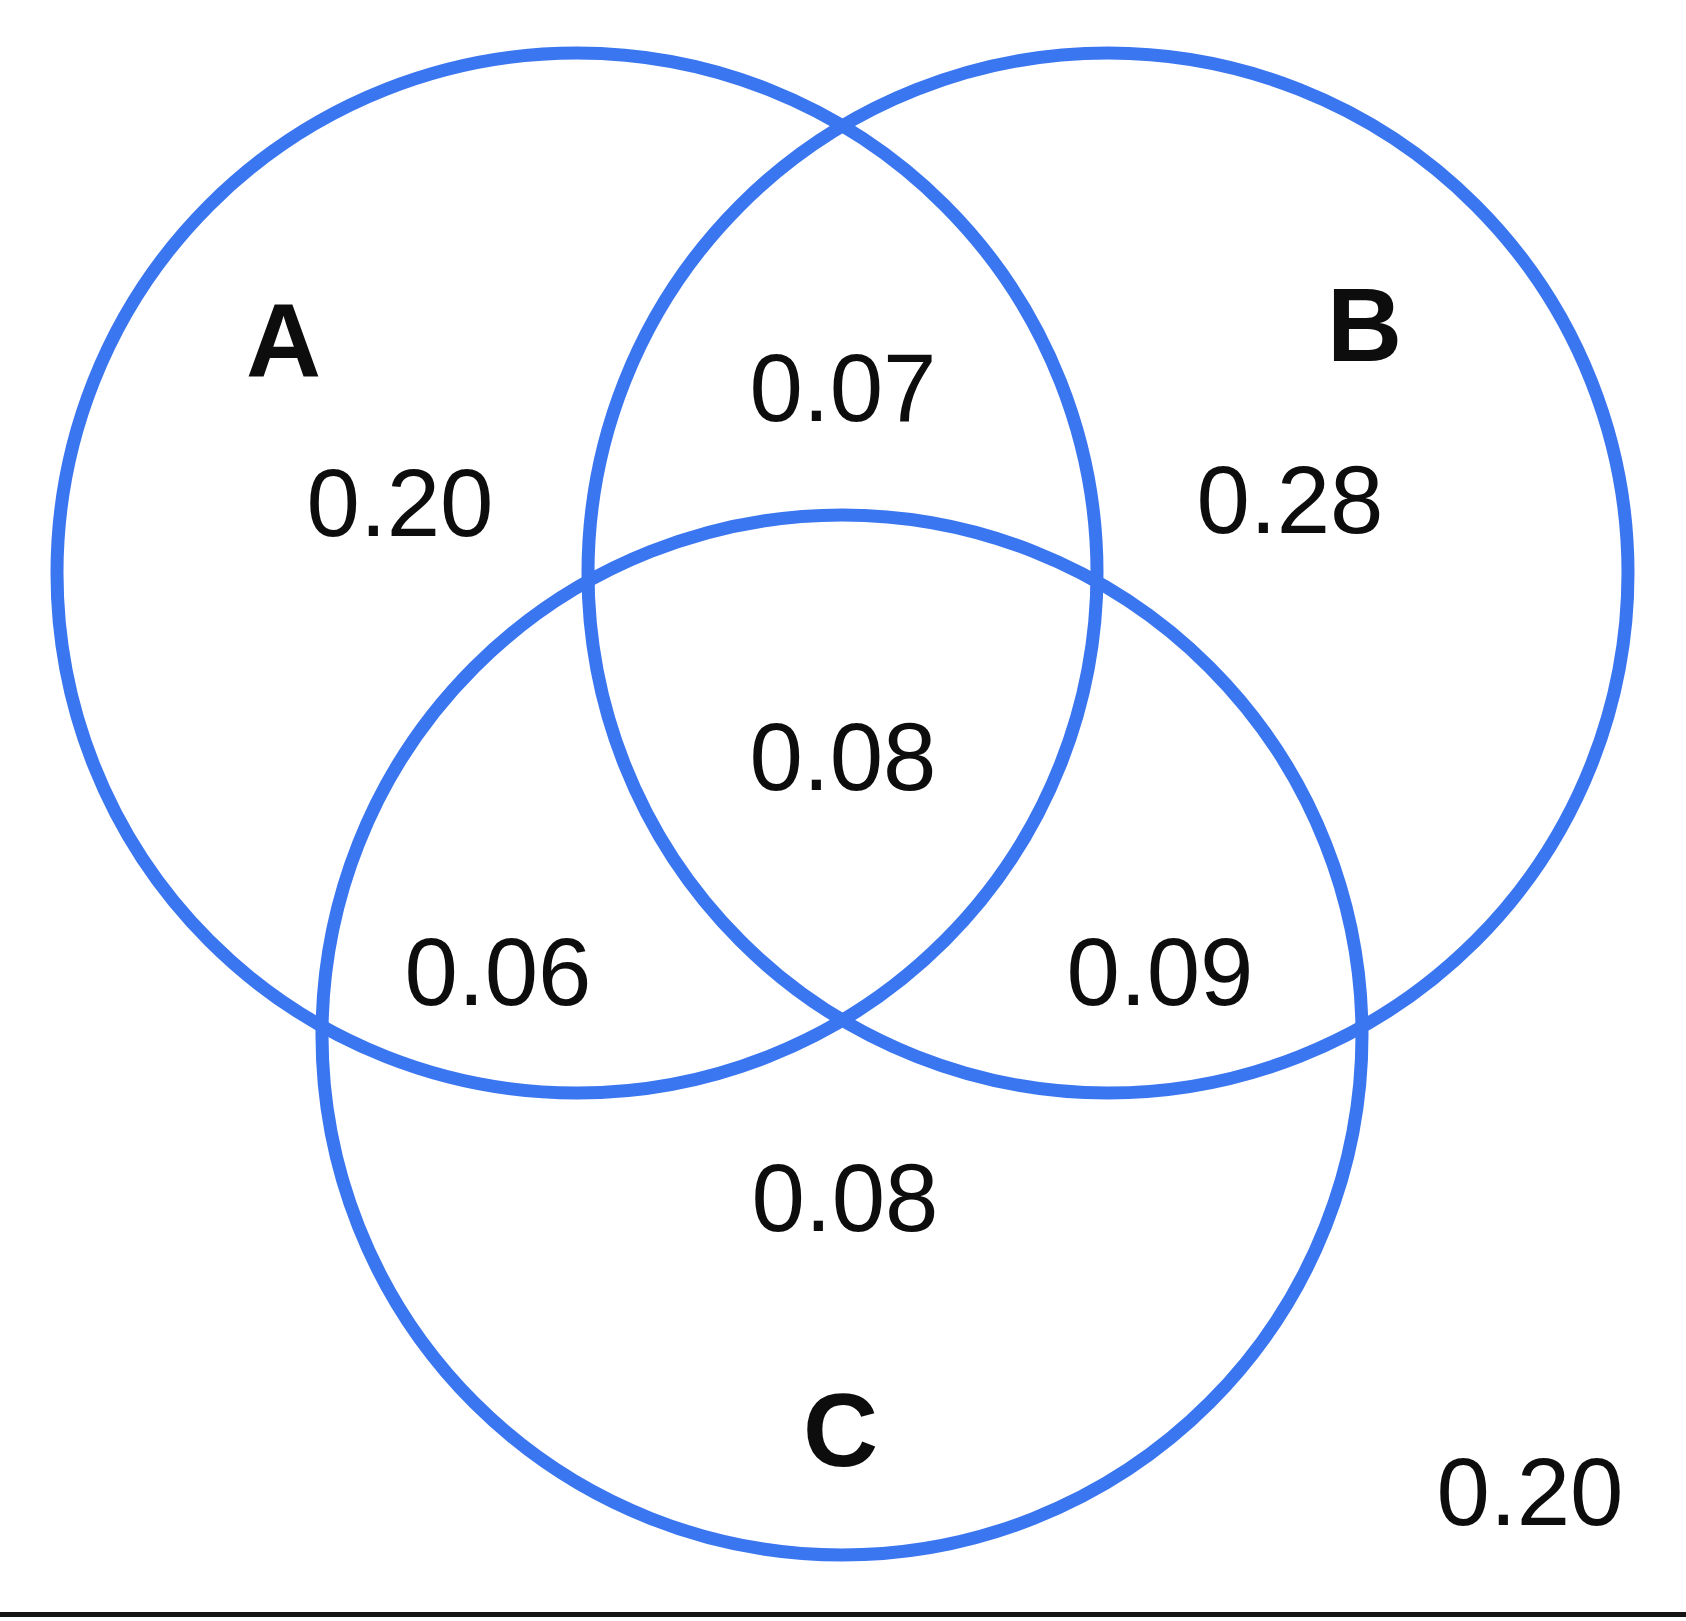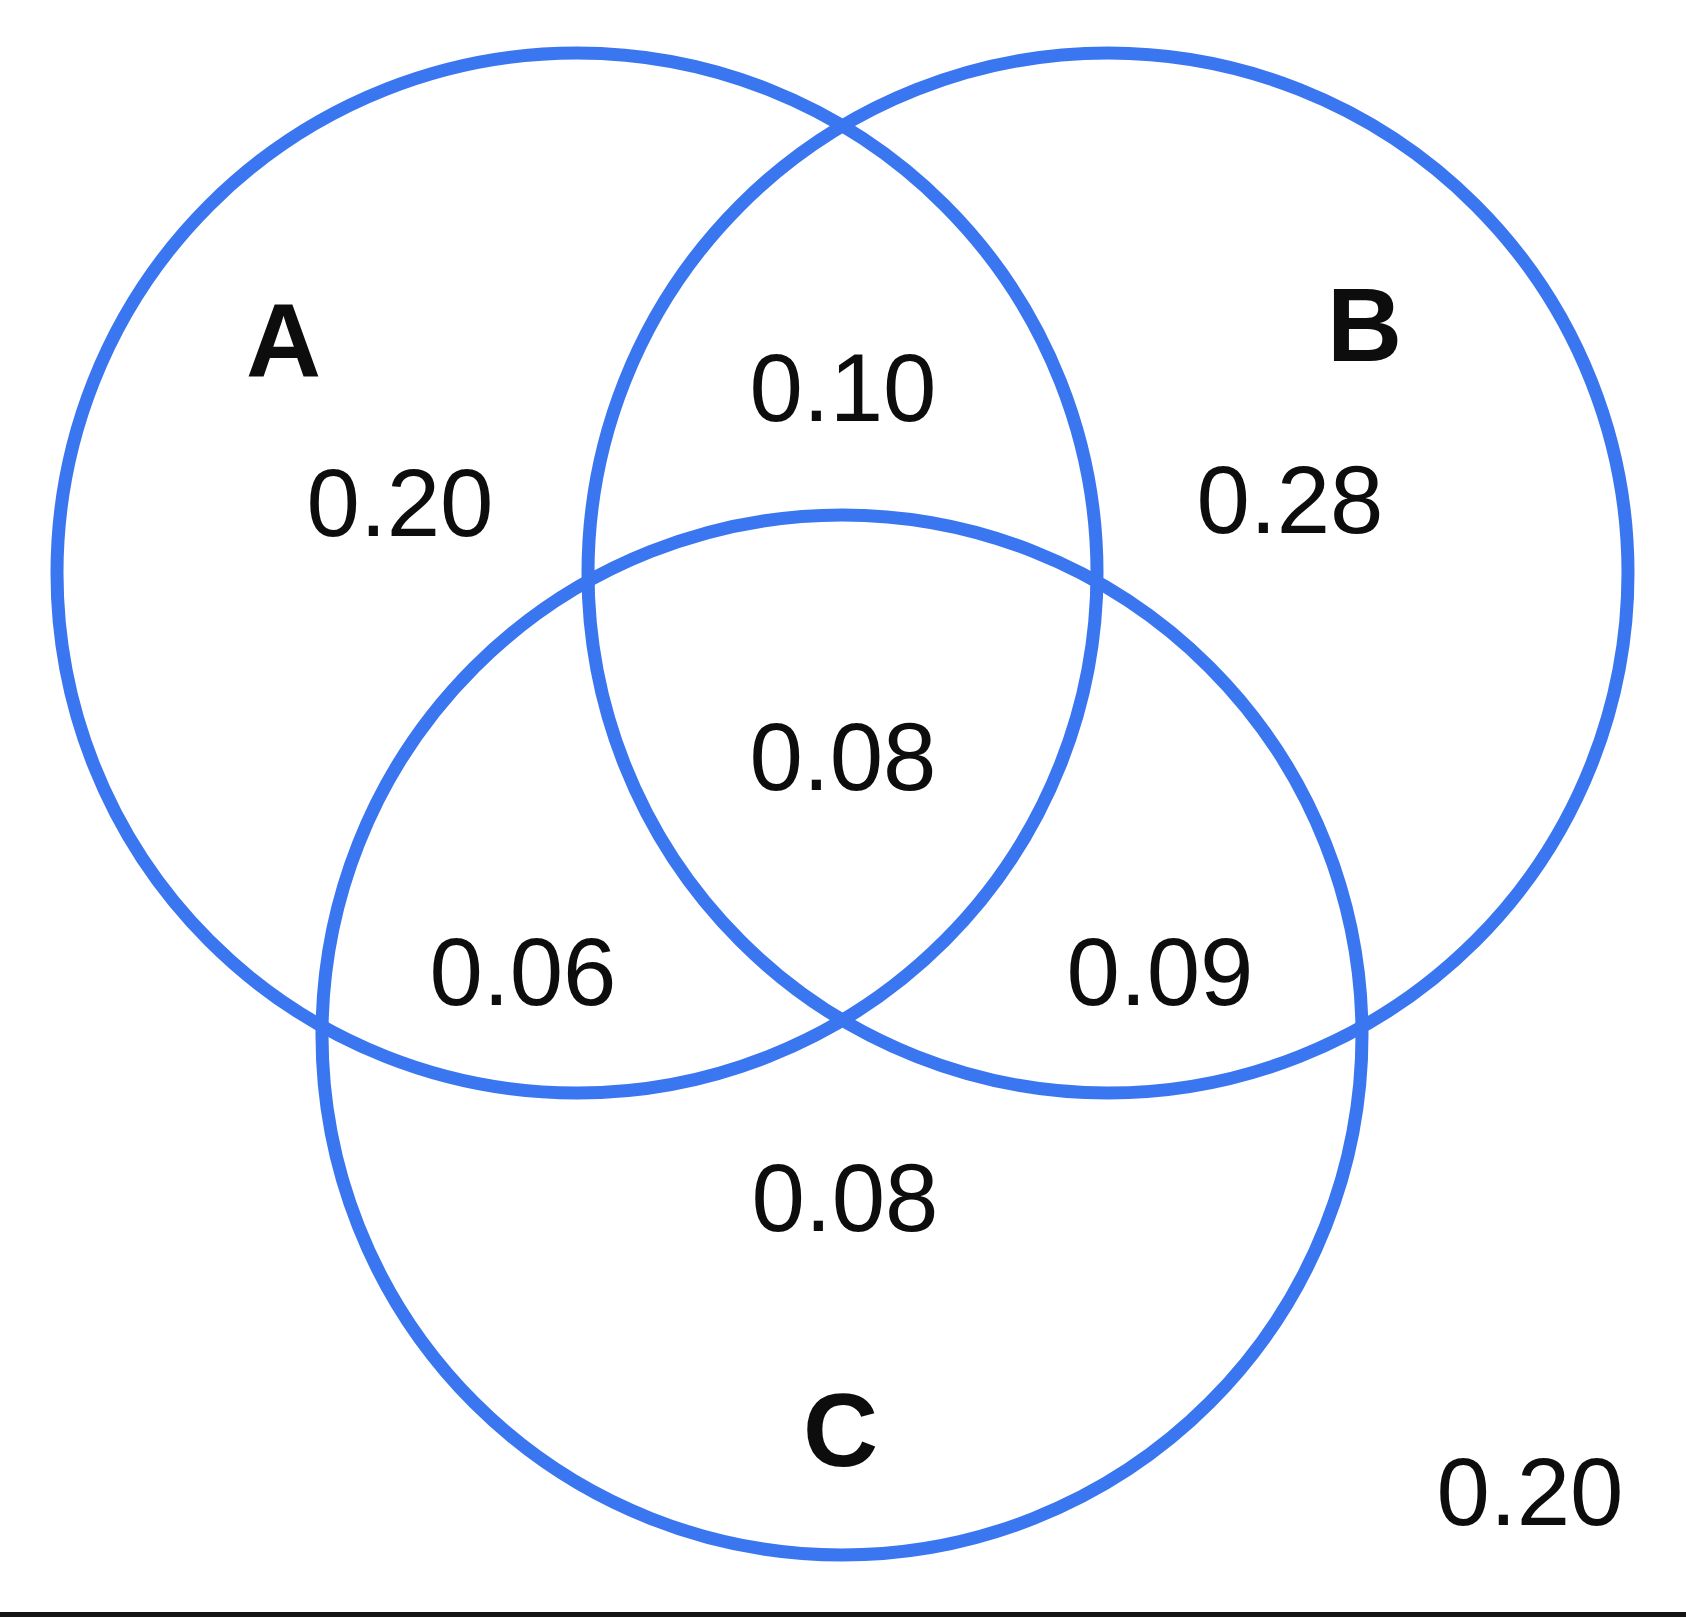--- a/index.html
+++ b/index.html
@@ -62,22 +62,22 @@
   </svg>
 
   <div class="lbl set-lbl" style="left:284px;  top:340px;">A</div>
   <div class="lbl set-lbl" style="left:1365px; top:325px;">B</div>
   <div class="lbl set-lbl" style="left:841px;  top:1430px;">C</div>
 
   <div class="lbl val-lbl" style="left:400px;  top:503px;">0.20</div>
   <div class="lbl val-lbl" style="left:1290px; top:500px;">0.28</div>
   <div class="lbl val-lbl" style="left:845px;  top:1198px;">0.08</div>
 
-  <div class="lbl val-lbl" style="left:843px;  top:388px;">0.10</div>
-  <div class="lbl val-lbl" style="left:523px;  top:972px;text-align:right;">0.06</div>
+  <div class="lbl val-lbl" style="left:843px;  top:388px;">0.07</div>
+  <div class="lbl val-lbl" style="left:498px;  top:972px;text-align:right;">0.06</div>
   <div class="lbl val-lbl" style="left:1160px; top:972px;">0.09</div>
   <div class="lbl val-lbl" style="left:843px;  top:757px;">0.08</div>
 
   <div class="lbl val-lbl" style="left:1530px; top:1492px;">0.20</div>
 
   <div class="bottom-rule"></div>
 
 </div>
 
 </body></html>

